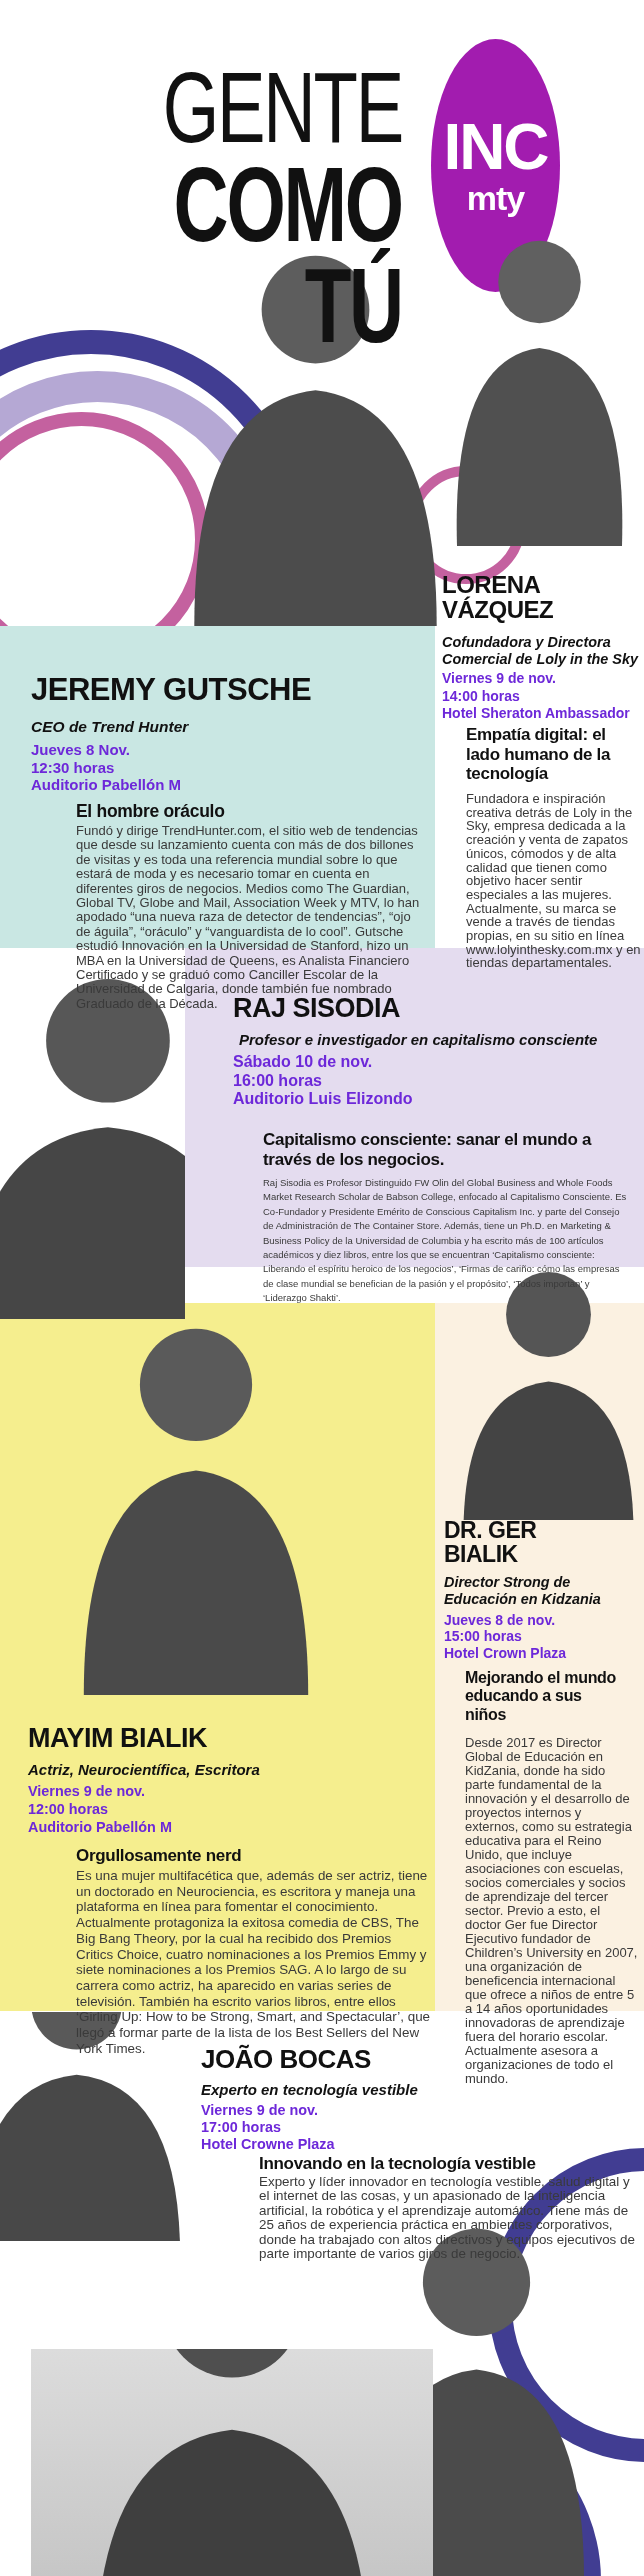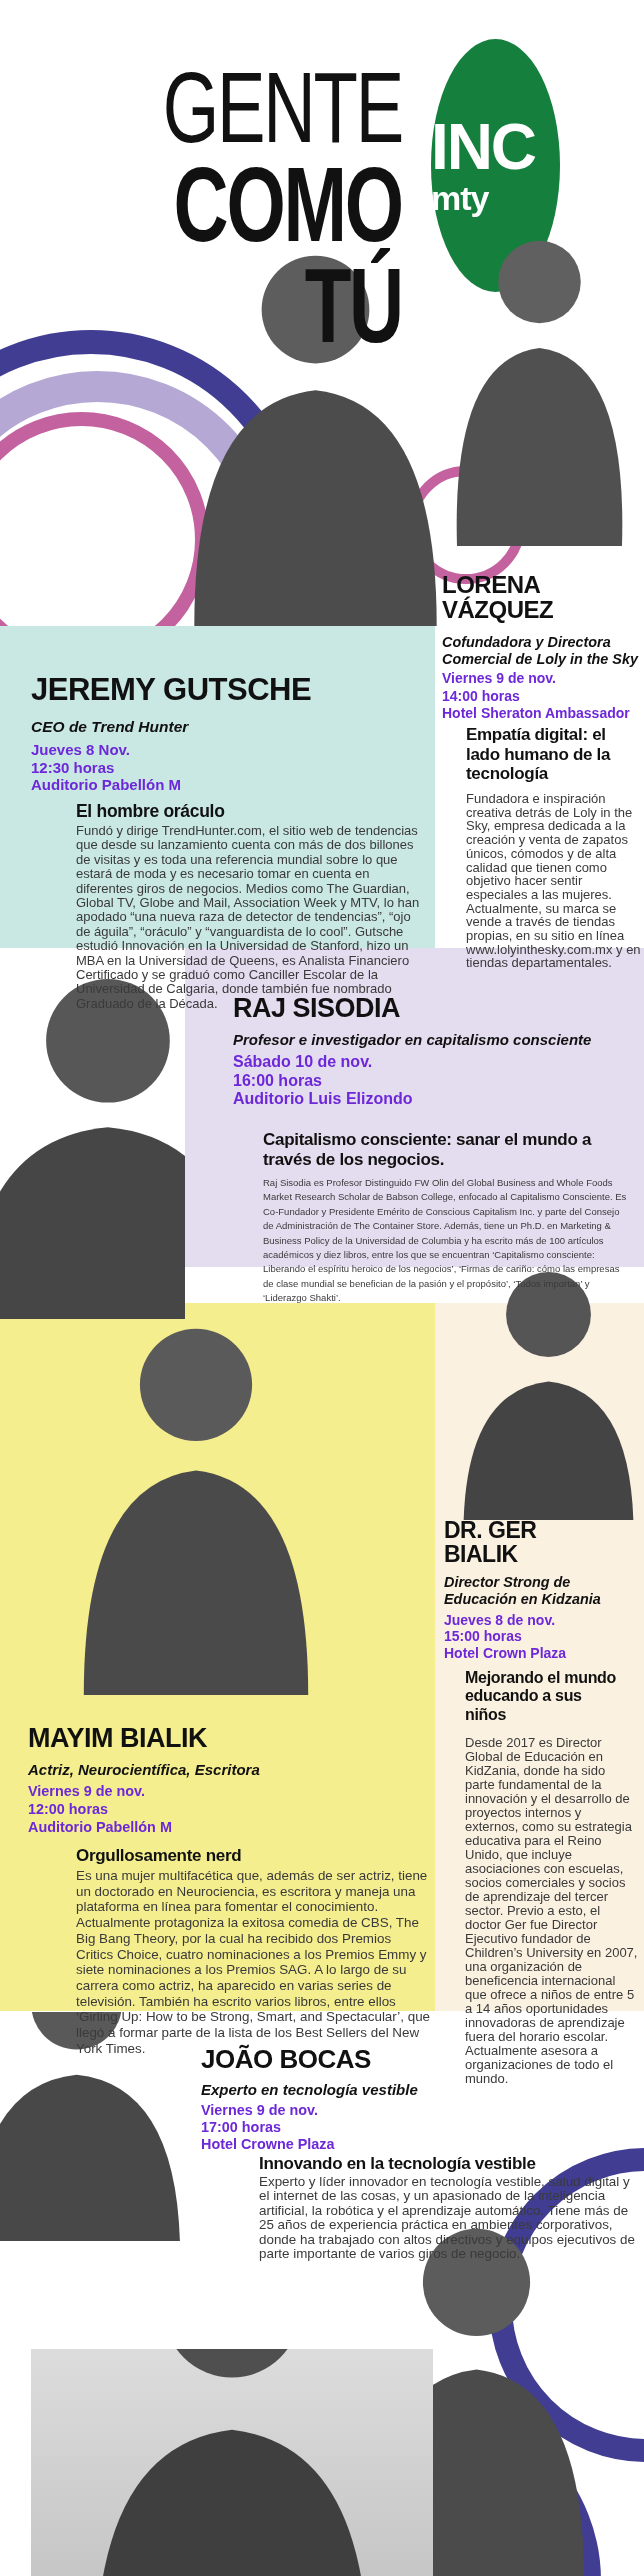--- a/index.html
+++ b/index.html
@@ -16,21 +16,21 @@
   .role{font-weight:700;font-style:italic;line-height:1.15;}
   .meta{font-weight:700;color:#6d28d9;}
   .talk{font-weight:700;line-height:1.15;letter-spacing:-0.3px;}
   .bio{font-weight:400;color:#3a3a3a;}
   
   #hdr-title{position:absolute;left:28px;top:61px;width:374px;text-align:right;z-index:4;
              transform:scaleX(0.72);transform-origin:right top;}
   #hdr-line1{font-size:101px;font-weight:400;letter-spacing:-3.1px;line-height:0.92;}
   #hdr-line2{font-size:106px;font-weight:700;letter-spacing:-3.1px;line-height:0.95;}
   #logo{position:absolute;left:431px;top:39px;width:129px;height:253px;border-radius:50%;
-        background:#15803d;z-index:3;text-align:left;color:#fff;}
+        background:#a21caf;z-index:3;text-align:center;color:#fff;}
   #logo-inc{font-size:64px;font-weight:700;letter-spacing:-2.1px;margin-top:76px;line-height:1;}
   #logo-mty{font-size:34px;font-weight:700;letter-spacing:-1px;line-height:1.15;}
   
   .ring-a{left:-129px;top:330px;width:392px;height:392px;border:24px solid #413d92;}
   .ring-b{left:-88px;top:371px;width:309px;height:309px;border:31px solid #b5a8d4;}
   .ring-c{left:-46px;top:412px;width:227px;height:227px;border:14.4px solid #c4619f;}
   .circle-yellow{left:301px;top:552px;width:61px;height:61px;background:#efc52f;}
   .ring-lor{left:407px;top:466px;width:98px;height:98px;border:10.3px solid #c4619f;}
   .ring-m1{left:489px;top:2148px;width:268px;height:268px;border:23px solid #413d92;}
   .ring-m2{left:242px;top:2401px;width:319px;height:319px;border:20.6px solid #413d92;}
@@ -57,21 +57,21 @@
   #t-jeremy .bio{left:76px;top:798px;width:349px;font-size:13px;line-height:14.4px;}
 
   #t-lorena .name{left:442px;top:547px;font-size:24px;width:175px;}
   #t-lorena .role{left:442px;top:608px;font-size:14.4px;width:201px;}
   #t-lorena .meta{left:442px;font-size:14px;}
   #t-lorena .m1{top:644px;} #t-lorena .m2{top:662px;} #t-lorena .m3{top:679px;}
   #t-lorena .talk{left:466px;top:699px;font-size:17px;width:170px;}
   #t-lorena .bio{left:466px;top:766px;width:178px;font-size:13px;line-height:13.7px;}
 
   #t-raj .name{left:233px;top:968px;font-size:27px;}
-  #t-raj .role{left:233px;top:1005px;font-size:15px;}
+  #t-raj .role{left:239px;top:1005px;font-size:15px;}
   #t-raj .meta{left:233px;font-size:16px;}
   #t-raj .m1{top:1027px;} #t-raj .m2{top:1046px;} #t-raj .m3{top:1064px;}
   #t-raj .talk{left:263px;top:1104px;font-size:17px;width:340px;}
   #t-raj .bio{left:263px;top:1150px;width:367px;font-size:9.5px;line-height:14.4px;}
 
   #t-mayim .name{left:28px;top:1698px;font-size:27px;}
   #t-mayim .role{left:28px;top:1735px;font-size:15px;}
   #t-mayim .meta{left:28px;font-size:14.4px;}
   #t-mayim .m1{top:1757px;} #t-mayim .m2{top:1775px;} #t-mayim .m3{top:1793px;}
   #t-mayim .talk{left:76px;top:1820px;font-size:17px;}

